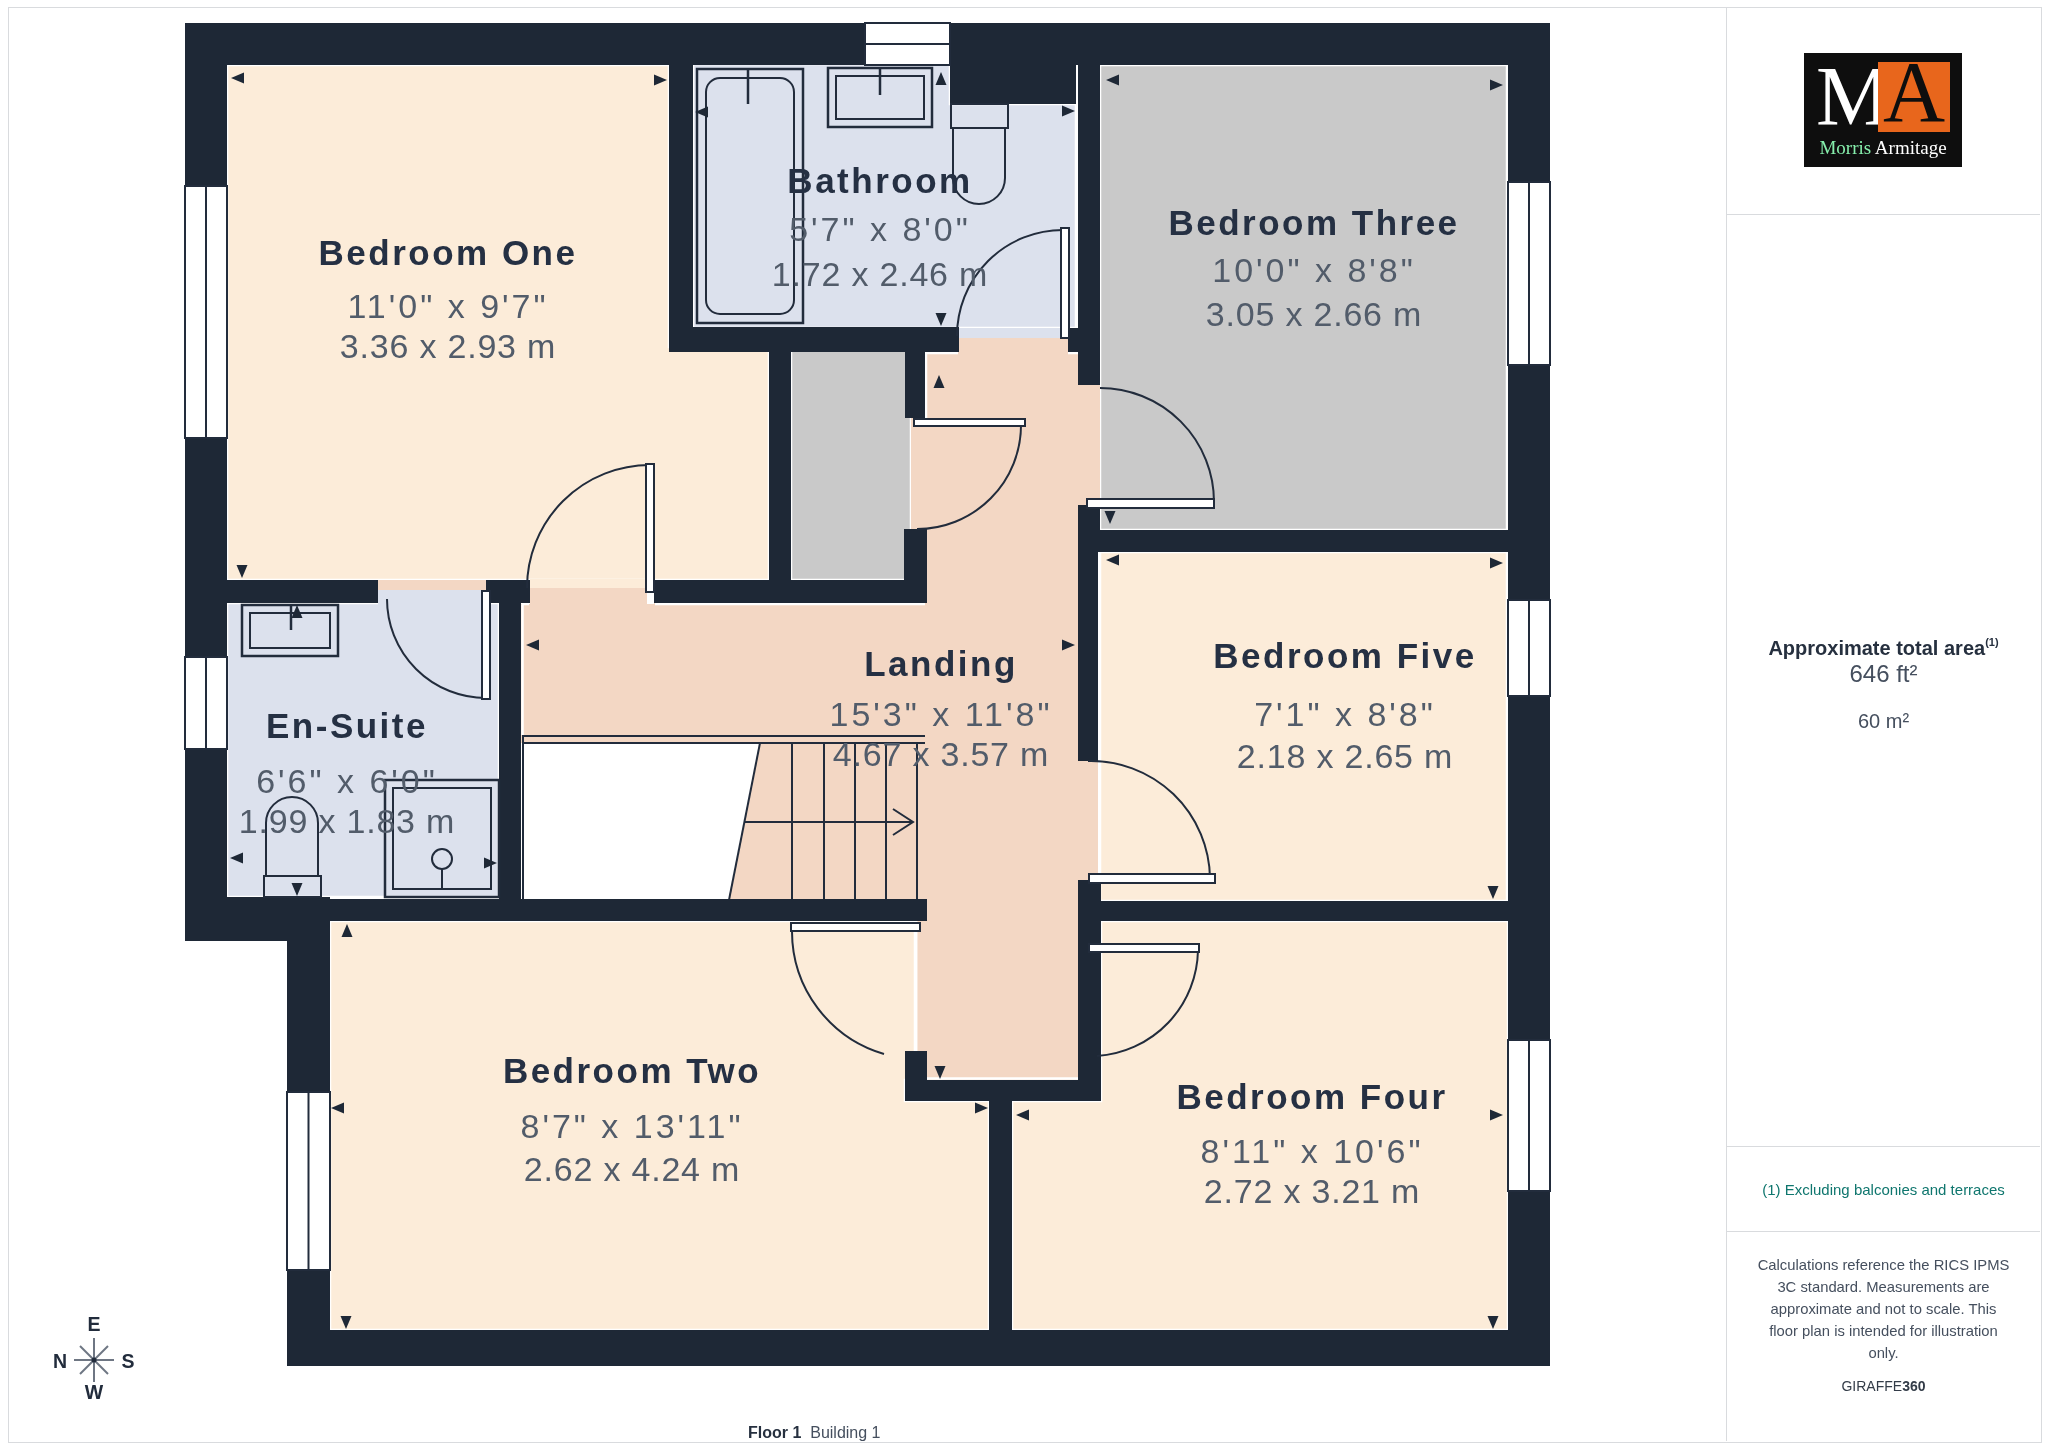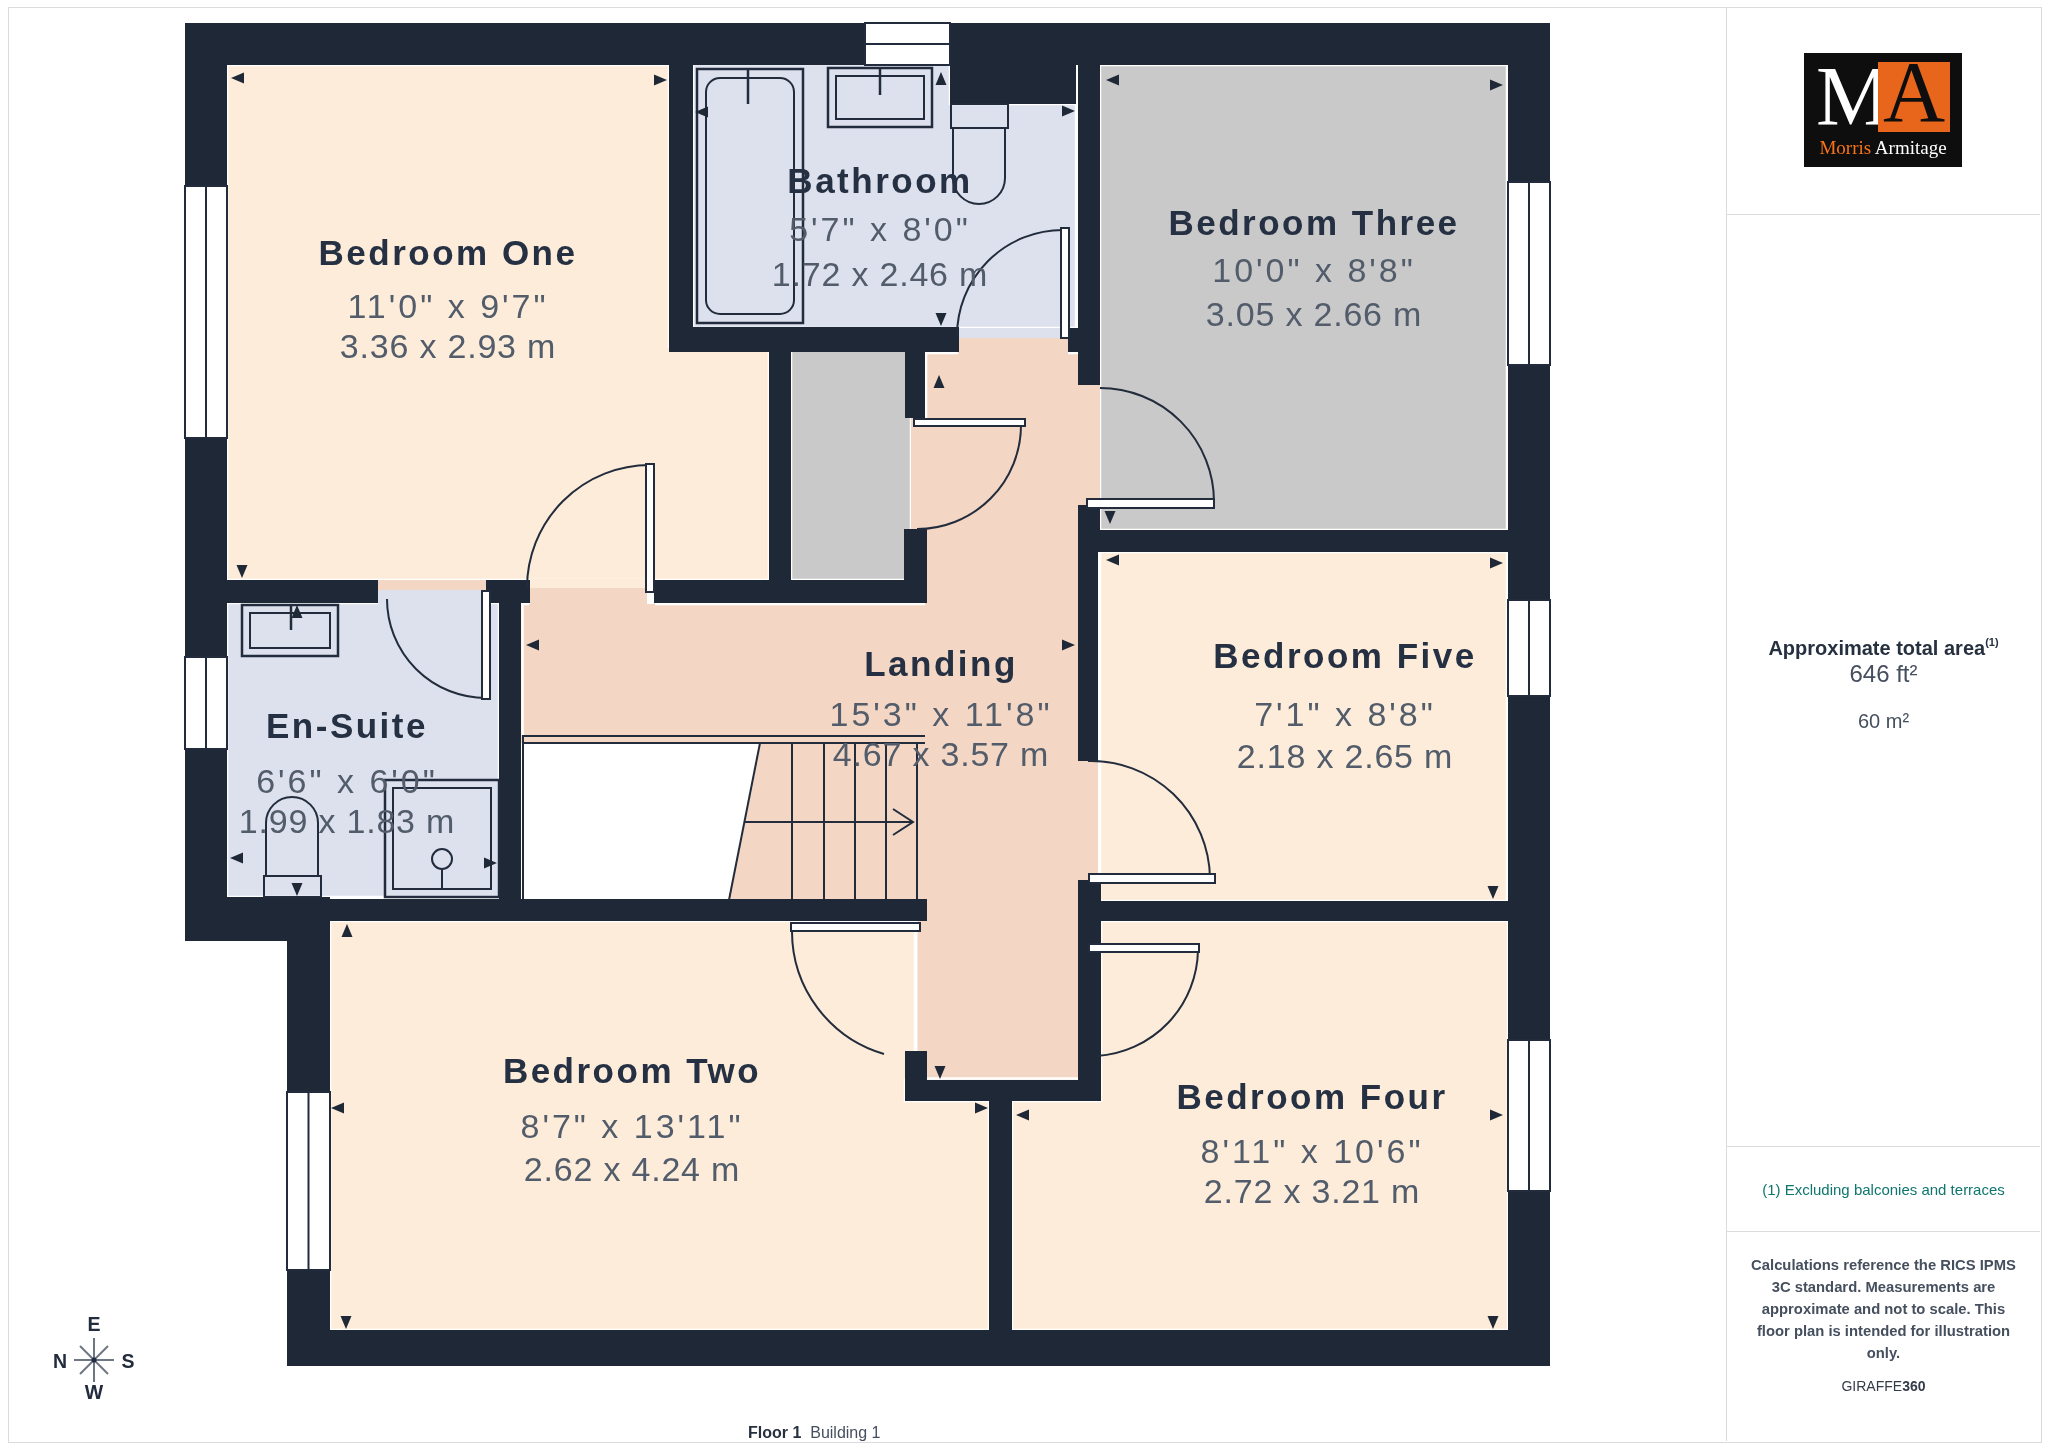--- a/index.html
+++ b/index.html
@@ -21,32 +21,32 @@
 
 <div class="abs" style="left:1727px;top:1231px;width:313px;height:1px;background:#d9dbde;"></div>
 
 <div class="abs" style="left:1804px;top:53px;width:158px;height:114px;background:#0e0e0e;">
 
   <div class="abs" style="left:12px;top:2px;width:66px;height:84px;font-family:'Liberation Serif',serif;font-size:84px;line-height:84px;color:#ffffff;">M</div>
 
   <div class="abs" style="left:74px;top:9px;width:72px;height:70px;background:#e8661c;"></div>
   <div class="abs" style="left:74px;top:-4px;width:72px;height:84px;font-family:'Liberation Serif',serif;font-size:86px;line-height:86px;color:#0e0e0e;text-align:center;">A</div>
 
-  <div class="abs" style="left:0;top:84px;width:158px;text-align:center;font-family:'Liberation Serif',serif;font-size:19px;color:#ffffff;"><span style="color:#f97316;font-family:Liberation Serif, serif;">Morris</span> Armitage</div>
+  <div class="abs" style="left:0;top:84px;width:158px;text-align:center;font-family:'Liberation Serif',serif;font-size:19px;color:#ffffff;"><span style="color:#86efac;font-family:Liberation Serif, serif;">Morris</span> Armitage</div>
 </div>
 
 <div class="sb" style="left:1727px;top:622px;width:313px;font-size:20px;font-weight:bold;color:#26303f;margin-top:14px;">Approximate total area<span style="font-size:11px;vertical-align:9px;font-weight:bold;">(1)</span></div>
 
 <div class="sb" style="left:1727px;top:660px;width:313px;font-size:24px;color:#454f5e;">646 ft²</div>
 
 <div class="sb" style="left:1727px;top:710px;width:313px;font-size:20px;color:#454f5e;text-align:center;">60 m²</div>
 
 <div class="sb" style="left:1727px;top:1181px;width:313px;font-size:15px;color:#0f766e;">(1) Excluding balconies and terraces</div>
 
-<div class="sb" style="left:1737px;top:1254px;width:293px;font-size:14.8px;line-height:22px;color:#454f5e;font-weight:bold;">Calculations reference the RICS IPMS<br>3C standard. Measurements are<br>approximate and not to scale. This<br>floor plan is intended for illustration<br>only.</div>
+<div class="sb" style="left:1737px;top:1254px;width:293px;font-size:14.8px;line-height:22px;color:#454f5e;">Calculations reference the RICS IPMS<br>3C standard. Measurements are<br>approximate and not to scale. This<br>floor plan is intended for illustration<br>only.</div>
 
 <div class="sb" style="left:1727px;top:1378px;width:313px;font-size:14px;color:#333c48;">GIRAFFE<b>360</b></div>
 
 <div class="abs" style="left:748px;top:1410px;font-size:16px;color:#26303f;margin-top:14px;"><b>Floor 1</b>&nbsp;&nbsp;<span style="color:#454f5e;">Building 1</span></div>
 <svg id="plansvg" width="2048" height="1448" viewBox="0 0 2048 1448">
 <defs>
       <path id="arr" d="M0,0 L13,-5.5 L13,5.5 Z"></path>
     </defs>
 <g fill="none" stroke="none">
 

